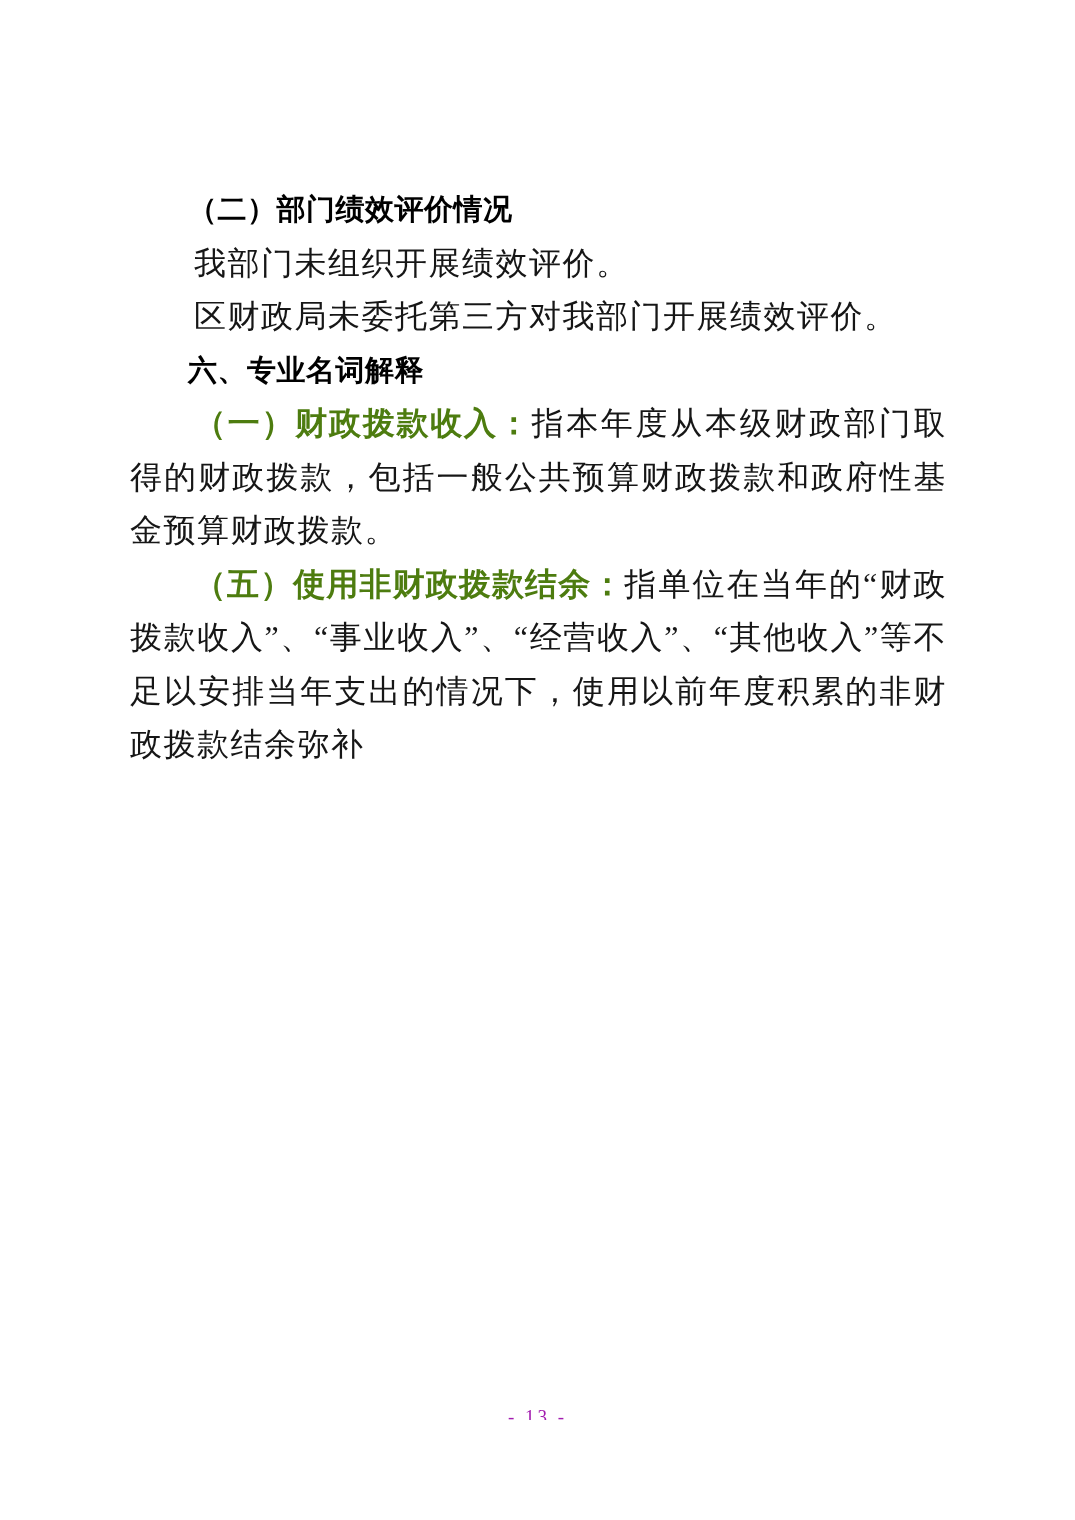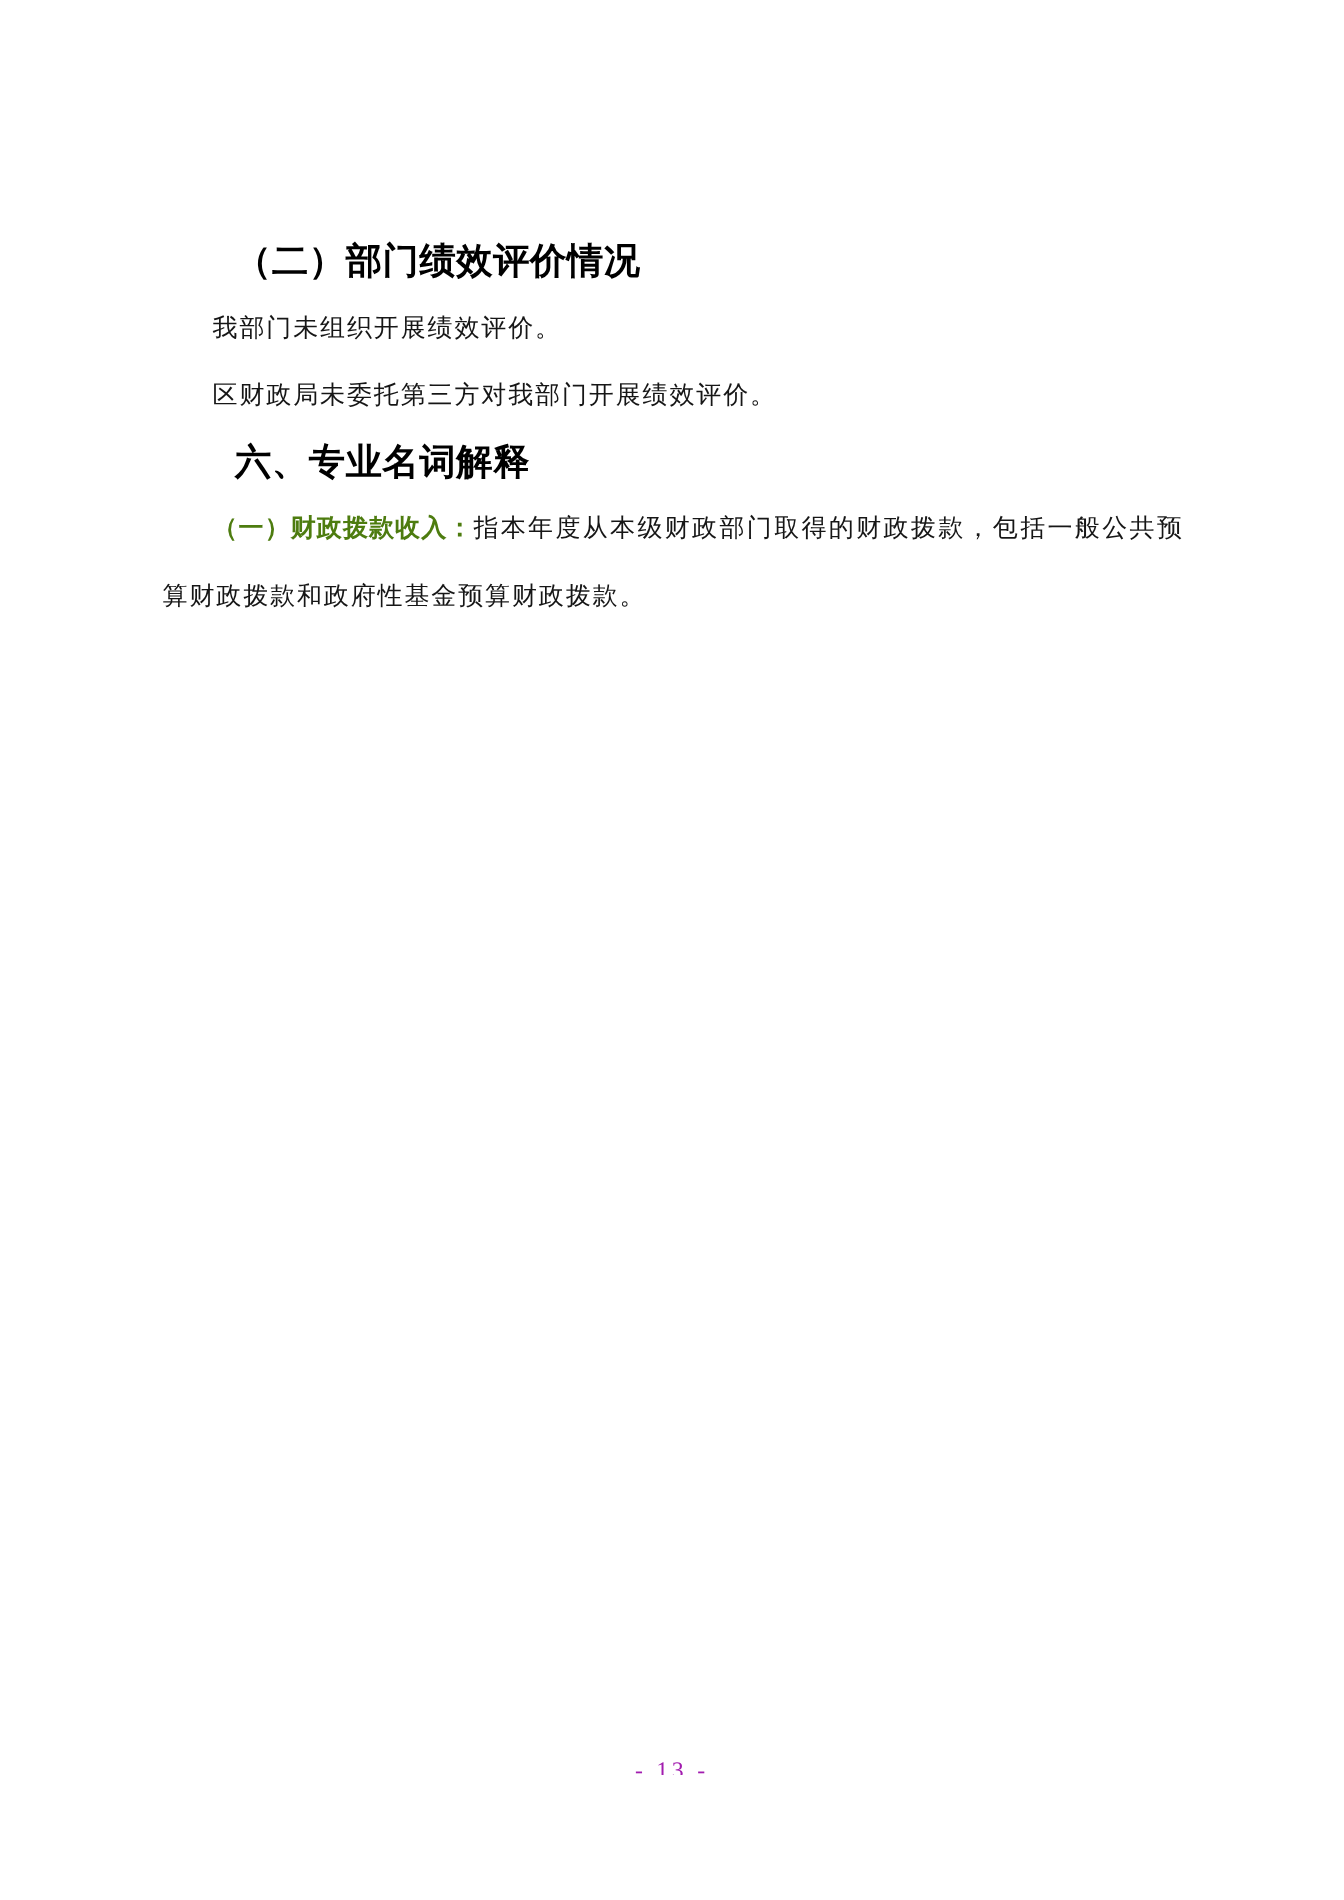--- a/index.html
+++ b/index.html
@@ -13,21 +13,21 @@
     font-family: "Liberation Serif", "DejaVu Serif", serif;
     color: #121212;
   }
   .content {
     position: absolute;
     left: 130px;
     top: 183px;
     width: 817px;
   }
   .para {
-    font-size: 20px;
+    font-size: 32px;
     line-height: 53.5px;
     text-align: justify;
     text-justify: inter-ideograph;
     text-indent: 2em;
     letter-spacing: 1.5px;
     color: #161616;
   }
   .heading {
     font-family: "Liberation Sans", "DejaVu Sans", sans-serif;
     font-weight: bold;
@@ -68,17 +68,18 @@
 
     <p class="para">区财政局未委托第三方对我部门开展绩效评价。</p>
 
     <p class="heading">六、专业名词解释</p>
 
     <p class="para"><span class="term">（一）财政拨款收入：</span><span>指本年度从本级财政部门取得的财政拨款，包括一般公共预算财政拨款和政府性基金预算财政拨款。</span></p>
 
 
 
 
+    <p class="para"><span class="term">（五）使用非财政拨款结余：</span><span>指单位在当年的“财政拨款收入”、“事业收入”、“经营收入”、“其他收入”等不足以安排当年支出的情况下，使用以前年度积累的非财政拨款结余弥补</span></p>
 
   </div>
 
   <div class="footer">- 13 -</div>
 </div>
 
 </body></html>

